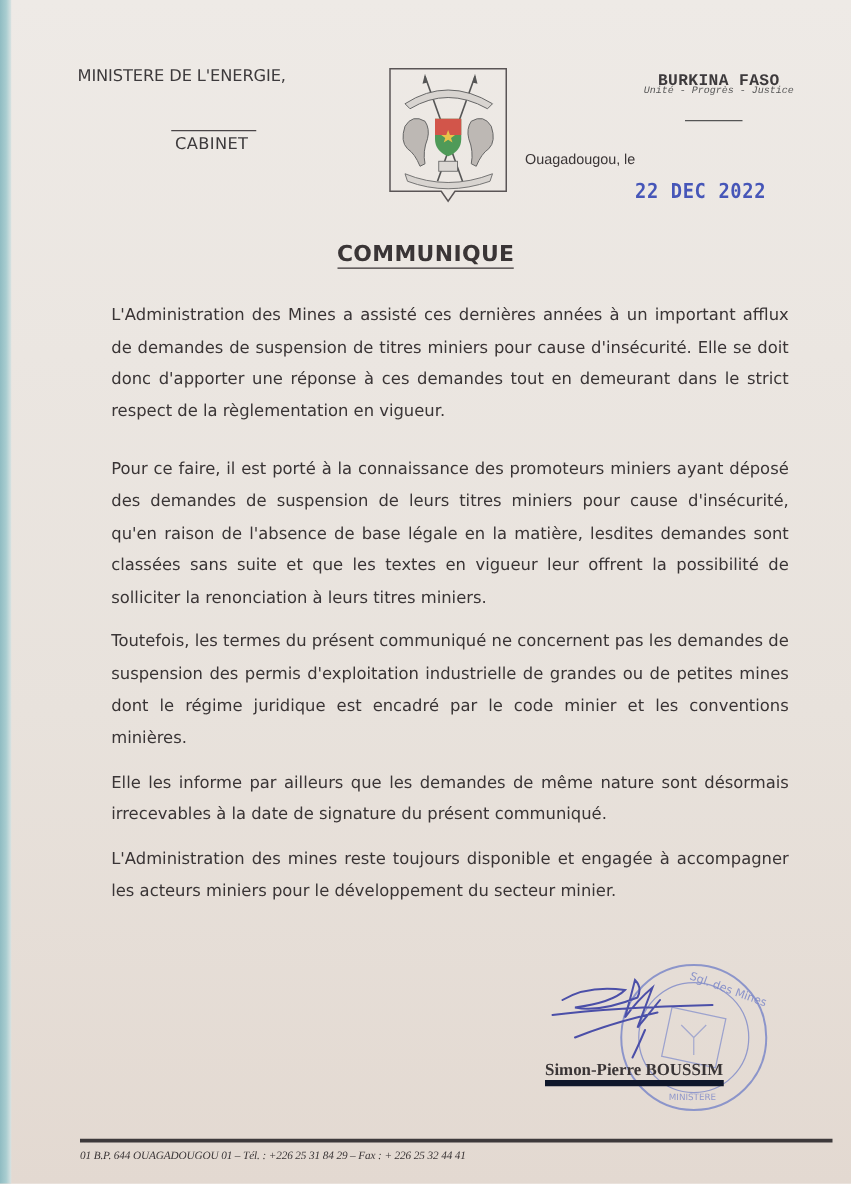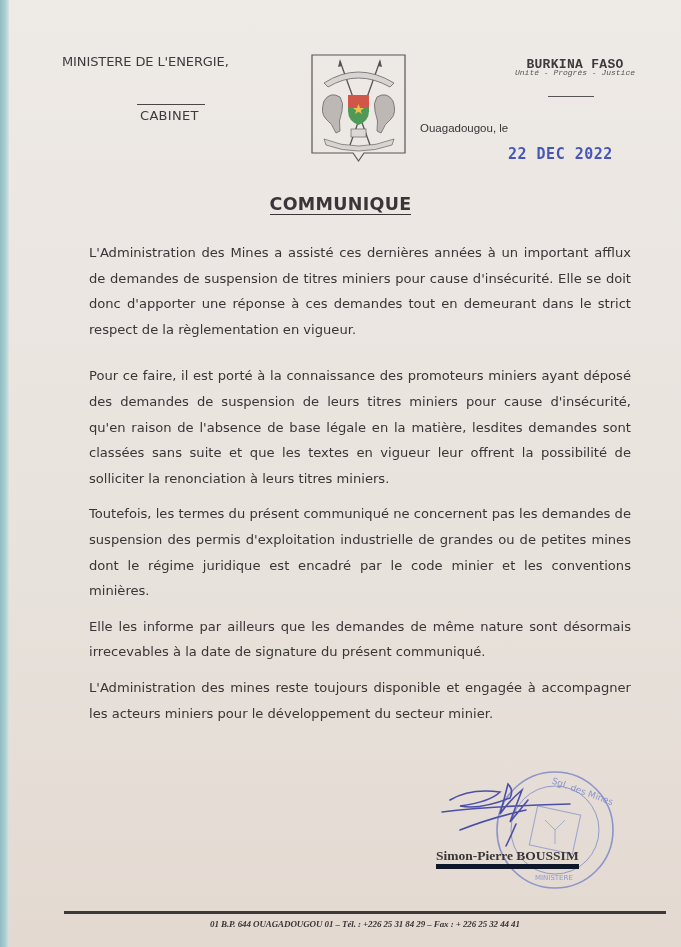--- a/index.html
+++ b/index.html
@@ -68,22 +68,22 @@
     }
     .signer {
       position: absolute; left: 420px; top: 848px;
       font-family: "Liberation Serif", serif; font-weight: bold; font-size: 13.5px;
       color: #3a3536; border-bottom: 5px solid #0f172a; padding-bottom: 0; white-space: nowrap; margin-left: 16px;
     }
     .footer-rule {
       position: absolute; left: 64px; top: 911px; width: 602px; height: 3px; background: #3d393b;
     }
     .footer-text {
-      position: absolute; left: 64px; width: 602px; top: 919px; text-align: center;
-      font-family: "Liberation Serif", serif; font-style: italic; font-weight: bold;
+      position: absolute; left: 64px; width: 602px; top: 919px; text-align: left;
+      font-family: "Liberation Serif", serif; font-style: italic; font-weight: normal;
       font-size: 9px; color: #3a3536; letter-spacing: -0.1px;
     }
   </style>
 </head>
 <body>
 
 <div class="left-edge"></div>
 
 <div class="ministry">
   <div class="line">MINISTERE DE L'ENERGIE,</div>

